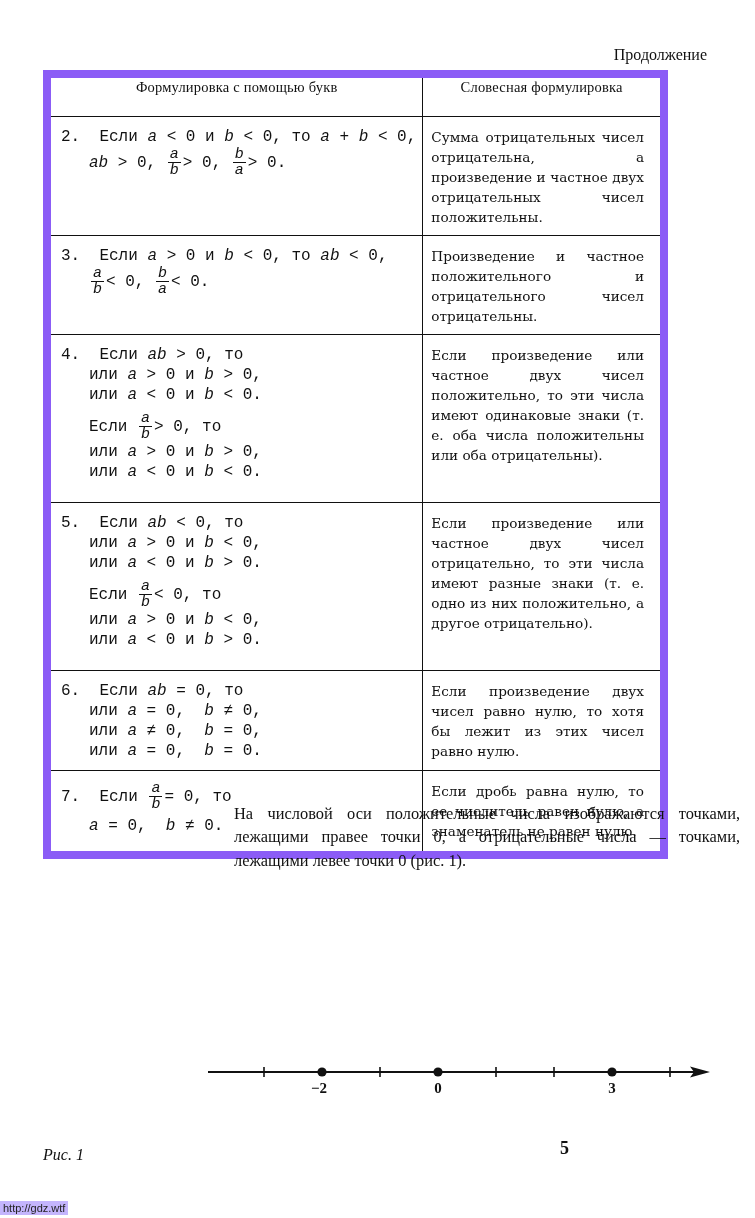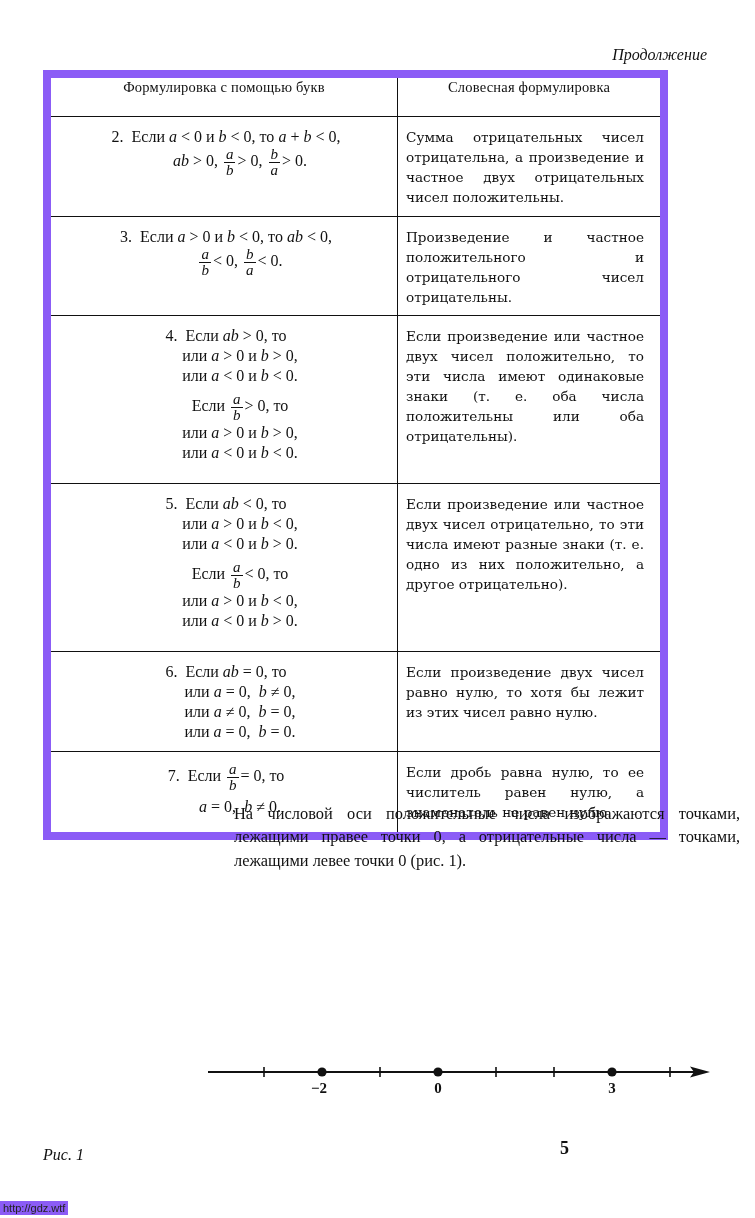--- a/index.html
+++ b/index.html
@@ -1,46 +1,46 @@
 <!DOCTYPE html>
 <html><head>
 <meta charset="utf-8">
 <style>
   html, body { margin: 0; padding: 0; background: #ffffff; }
   body { width: 755px; height: 1218px; position: relative; overflow: hidden;
          font-family: "DejaVu Serif", "Liberation Serif", serif; color: #111; }
-  .continued { position: absolute; right: 48px; top: 46px; font-style: italic;
+  .continued { position: absolute; right: 48px; top: 46px; 
                font-size: 16px; font-family: "Liberation Serif", serif; }
   table.rules { position: absolute; left: 43px; top: 70px; width: 625px;
                 border-collapse: collapse; border: 8px solid #8b5cf6; }
   table.rules th, table.rules td { border: 1.5px solid #111; vertical-align: top; }
   table.rules th { font-weight: normal; font-size: 14.5px; height: 36px;
                    font-family: "Liberation Serif", serif; letter-spacing: 0.2px; }
   th.c1, td.c1 { width: 330px; }
-  td.c1 { font-family: Liberation Serif, serif; font-size: 16px; padding: 10px 6px 8px 10px; line-height: 20px; text-align: center; }
+  td.c1 { font-family: Liberation Mono, monospace; font-size: 16px; padding: 10px 6px 8px 10px; line-height: 20px; }
   td.c2 { font-family: "DejaVu Serif", serif; font-size: 13.6px; padding: 10px 16px 8px 8px;
           line-height: 20px; text-align: justify; }
   .line { white-space: nowrap; }
   .ind { padding-left: 28px; }
   .gap { height: 6px; }
   i.v { font-style: italic; }
   .frac { display: inline-flex; flex-direction: column; align-items: center;
           vertical-align: middle; font-style: italic; font-size: 15px; line-height: 15px; margin: 0 2px; }
   .frac .num { border-bottom: 1px solid #111; padding: 0 2px; }
   .frac .den { padding: 0 2px; }
   .para { position: absolute; left: 202px; top: 802px; width: 506px;
           font-family: Liberation Serif, serif; font-size: 16.4px; line-height: 23.3px;
           text-align: justify; margin-left: 32px; }
   .para p { margin: 0; }
   .axis { position: absolute; left: 200px; top: 1055px; }
   .fig-caption { position: absolute; left: 43px; top: 1146px; font-style: italic;
                  font-family: "Liberation Serif", serif; font-size: 16px; }
   .page-num { position: absolute; left: 560px; top: 1138px; font-weight: bold;
               font-family: "Liberation Serif", serif; font-size: 18px; }
-  .watermark { position: absolute; left: 0; top: 1201px; background: #8b5cf6;
+  .watermark { position: absolute; left: 0; top: 1201px; background: #c4b5fd;
                font-family: "Liberation Sans", sans-serif; font-size: 11px; padding: 1px 3px; color: #222; }
 </style>
 </head>
 <body>
 
 <div class="continued">Продолжение</div>
 
 <table class="rules">
   <thead>
     <tr>

